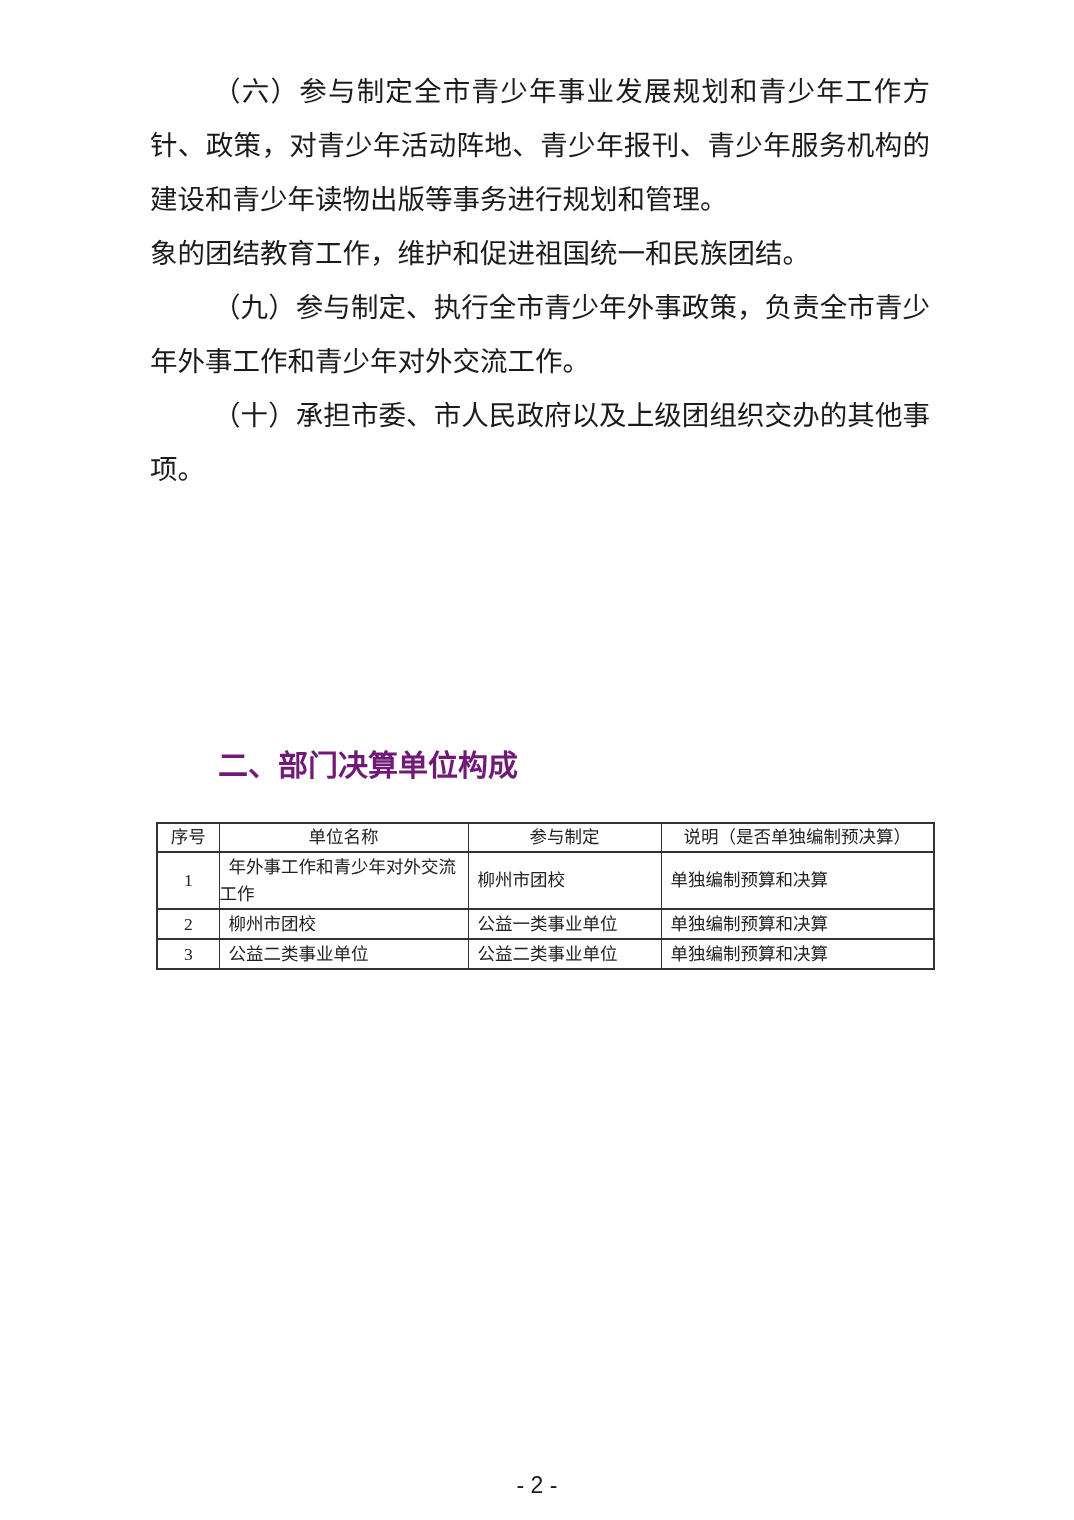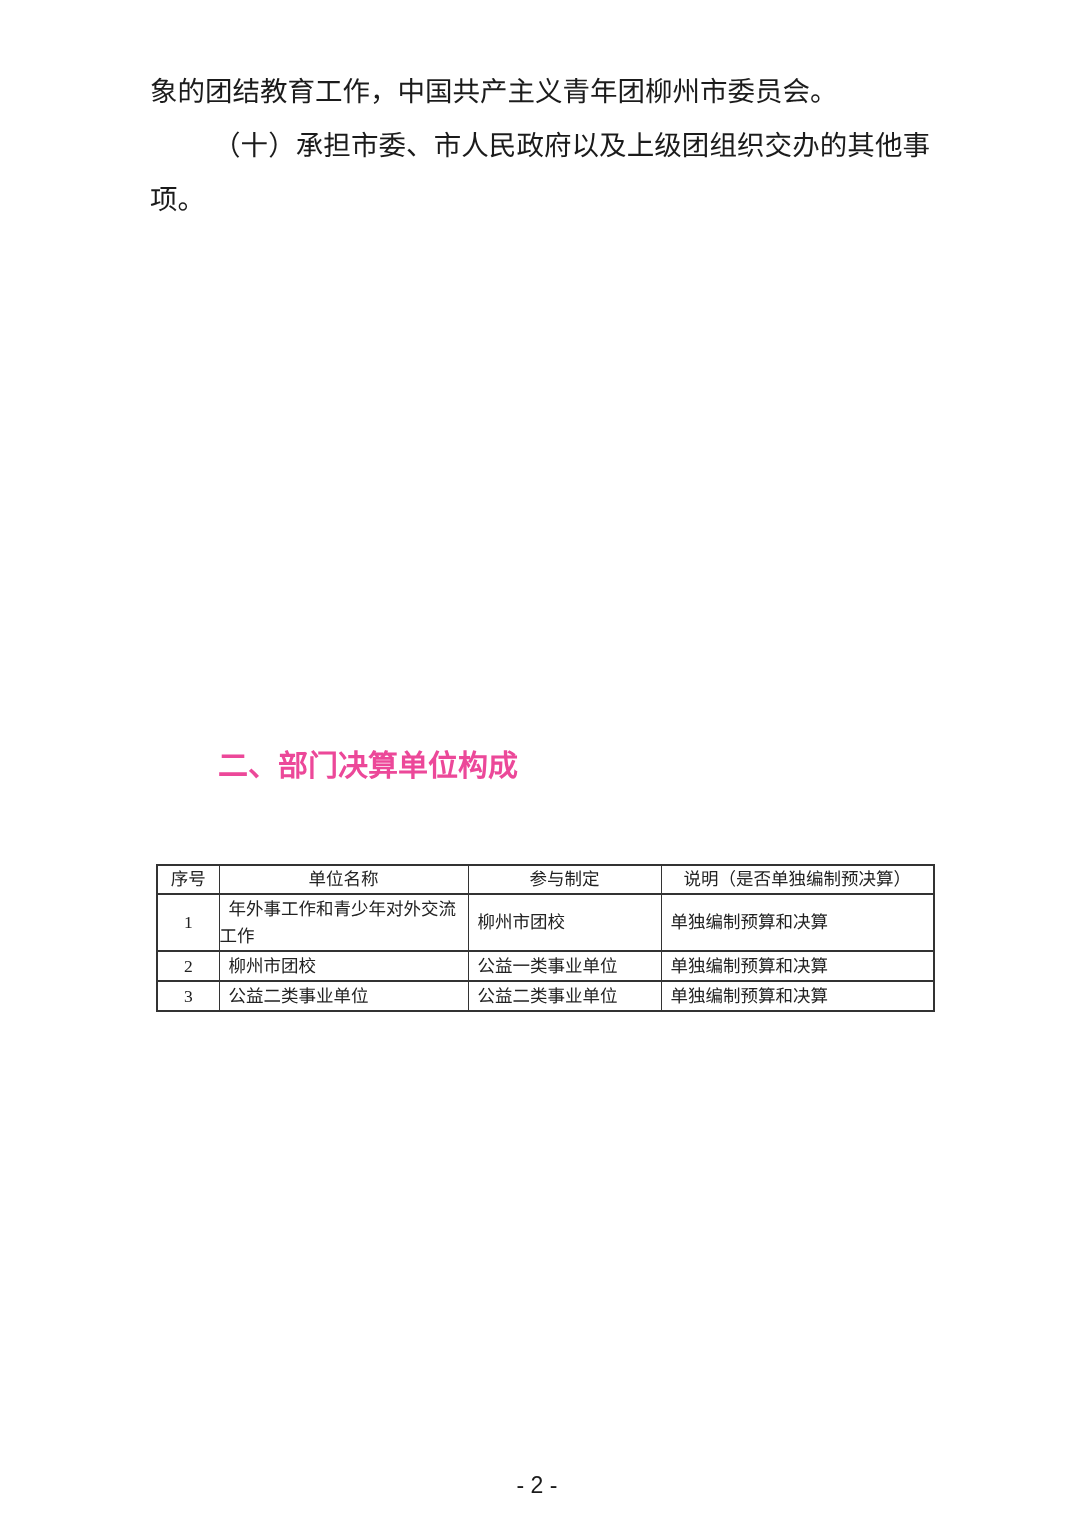--- a/index.html
+++ b/index.html
@@ -44,27 +44,27 @@
     position: absolute;
     left: 150px;
     top: 744px;
     width: 780px;
     padding-left: 68px;
     box-sizing: border-box;
     font-family: "Liberation Sans", "DejaVu Sans", sans-serif;
     font-weight: 700;
     font-size: 30px;
     line-height: 44px;
-    color: #ec4899;
+    color: #701a75;
   }
   
   table.units {
     position: absolute;
     left: 156px;
-    top: 864px;
+    top: 822px;
     width: 777px;
     border-collapse: collapse;
     table-layout: fixed;
     border: 2px solid #333333;
     font-size: 17.5px;
     color: #222222;
   }
   table.units col.c1 { width: 62px; }
   table.units col.c2 { width: 249px; }
   table.units col.c3 { width: 193px; }
@@ -102,26 +102,35 @@
     color: #1b1b1b;
   }
 </style>
 </head>
 <body>
 
 <div class="page">
 
   <div class="content">
 
+    <div class="para">
+      <div class="ln ind just">（六）参与制定全市青少年事业发展规划和青少年工作方</div>
+      <div class="ln just">针、政策，对青少年活动阵地、青少年报刊、青少年服务机构的</div>
+      <div class="ln">建设和青少年读物出版等事务进行规划和管理。</div>
+    </div>
 
 
     <div class="para">
-      <div class="ln">象的团结教育工作，中国共产主义青年团柳州市委员会。</div>
+      <div class="ln">象的团结教育工作，维护和促进祖国统一和民族团结。</div>
     </div>
 
+    <div class="para">
+      <div class="ln ind just">（九）参与制定、执行全市青少年外事政策，负责全市青少</div>
+      <div class="ln">年外事工作和青少年对外交流工作。</div>
+    </div>
 
     <div class="para">
       <div class="ln ind just">（十）承担市委、市人民政府以及上级团组织交办的其他事</div>
       <div class="ln">项。</div>
     </div>
 
   </div>
 
   <div class="heading">二、部门决算单位构成</div>
 

